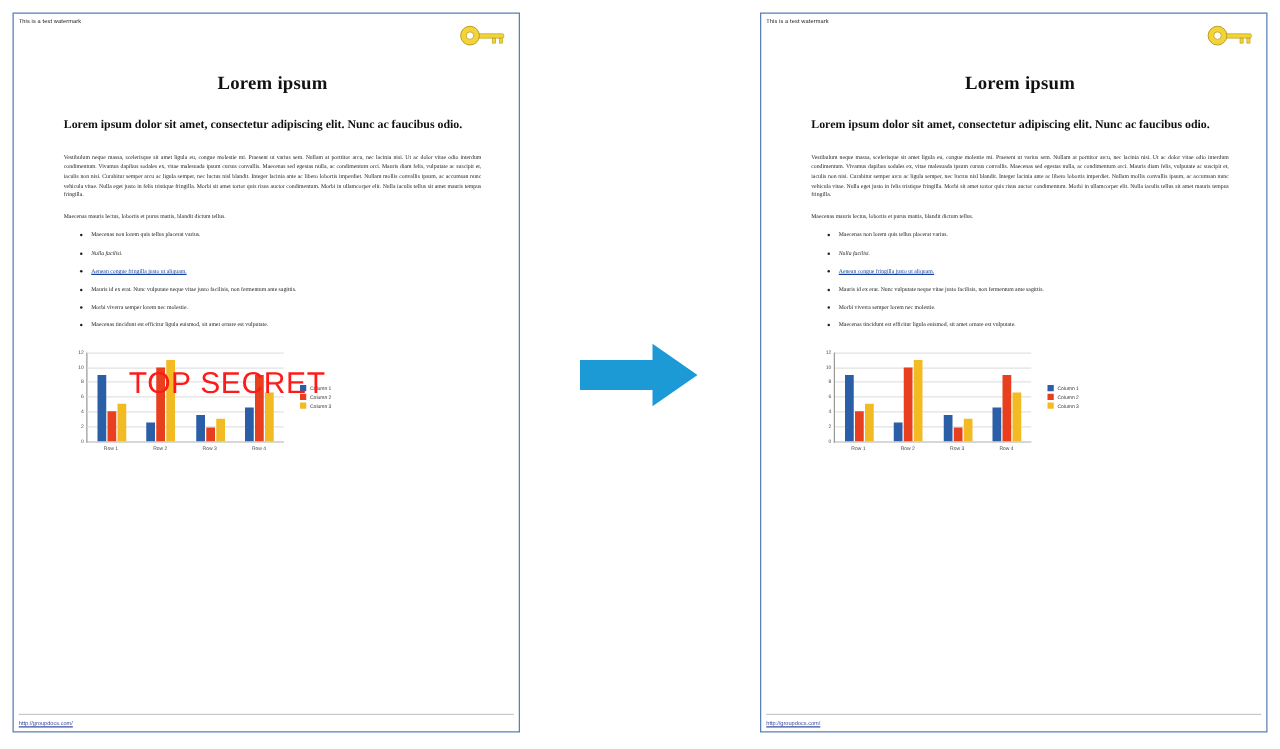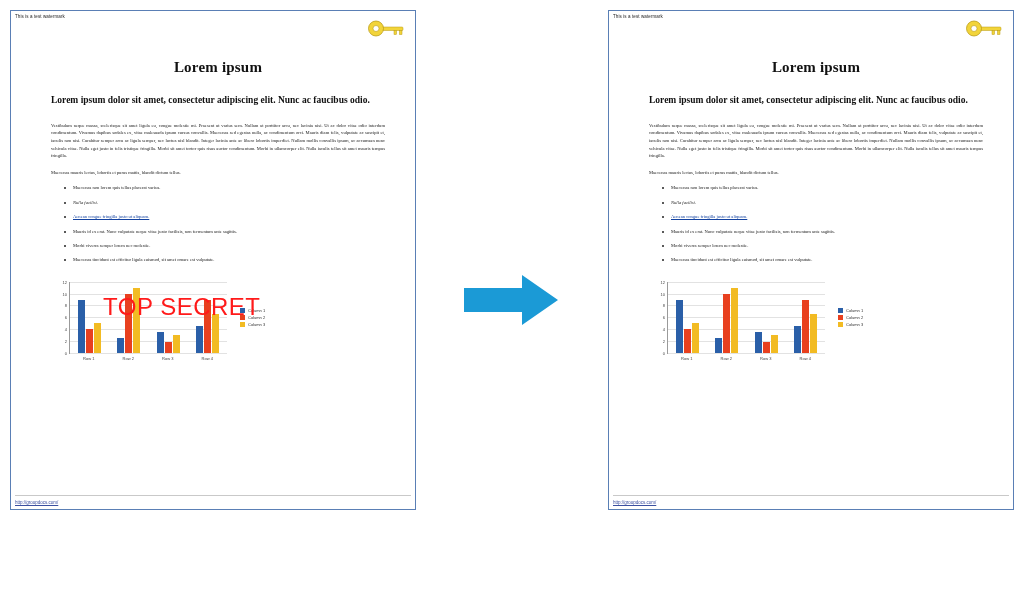--- a/index.html
+++ b/index.html
@@ -19,21 +19,21 @@
     inset: 0;
     display: flex;
     align-items: flex-start;
     justify-content: space-between;
   }
 
   
   .page {
     position: relative;
     width: 406px;
-    height: 500px;
+    height: 576px;
     background: #ffffff;
     border: 1px solid #5a7fb5;
     box-sizing: border-box;
     margin-top: 10px;
     overflow: hidden;
   }
   .page.left { margin-left: 10px; }
   .page.right { margin-right: 10px; }
 
   .watermark-text {

